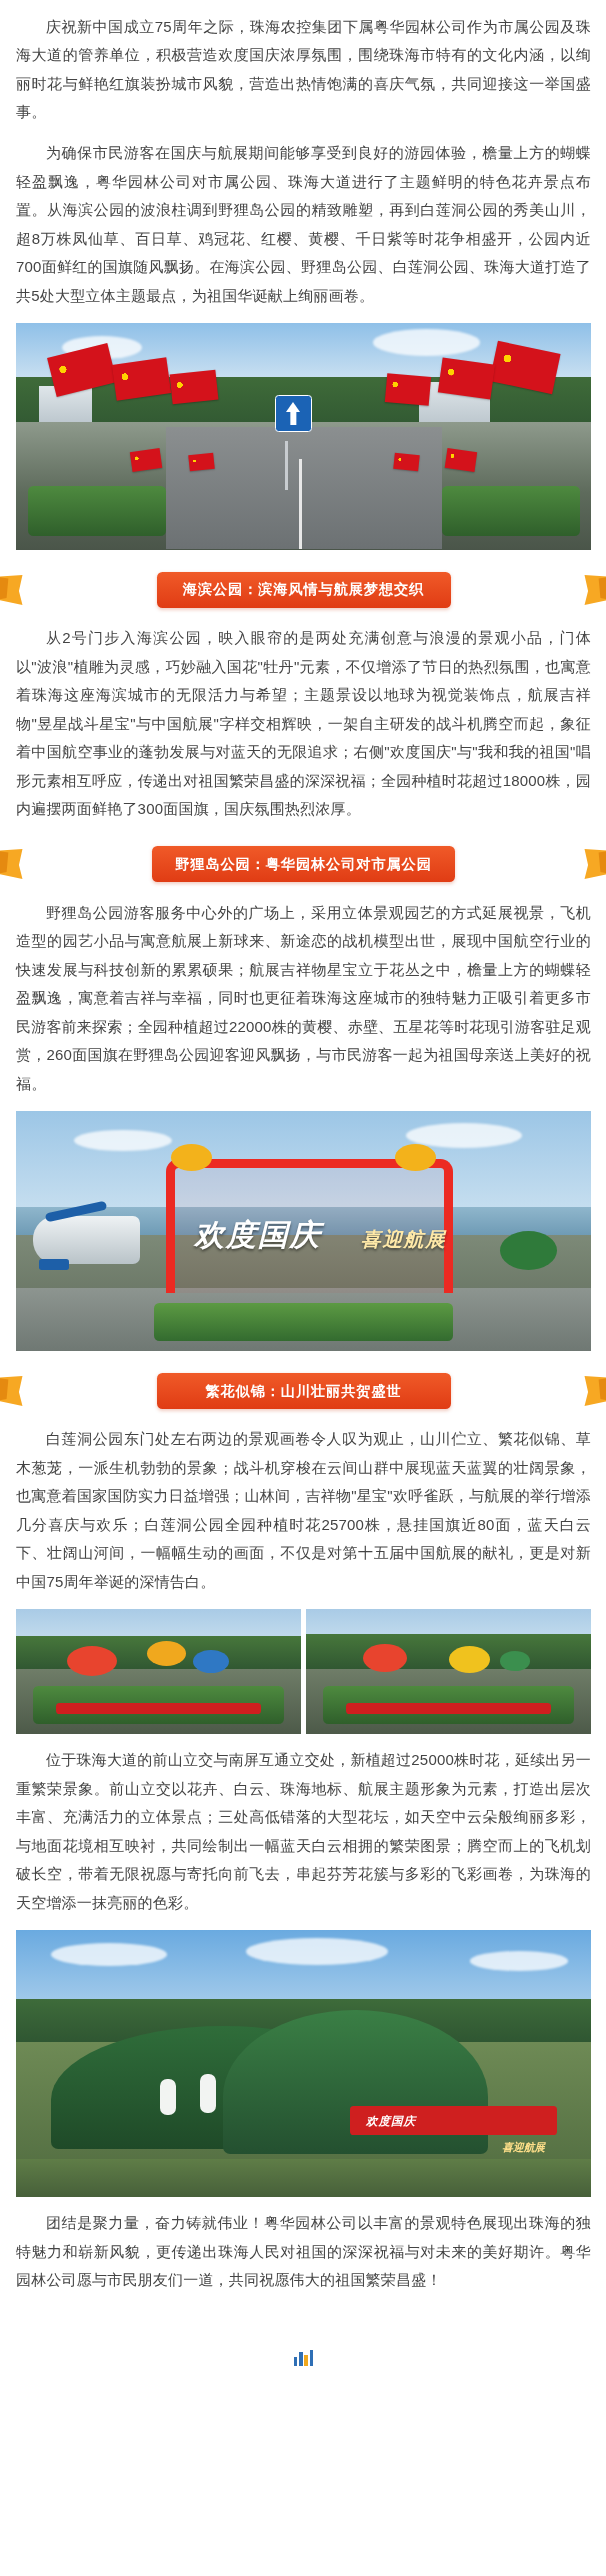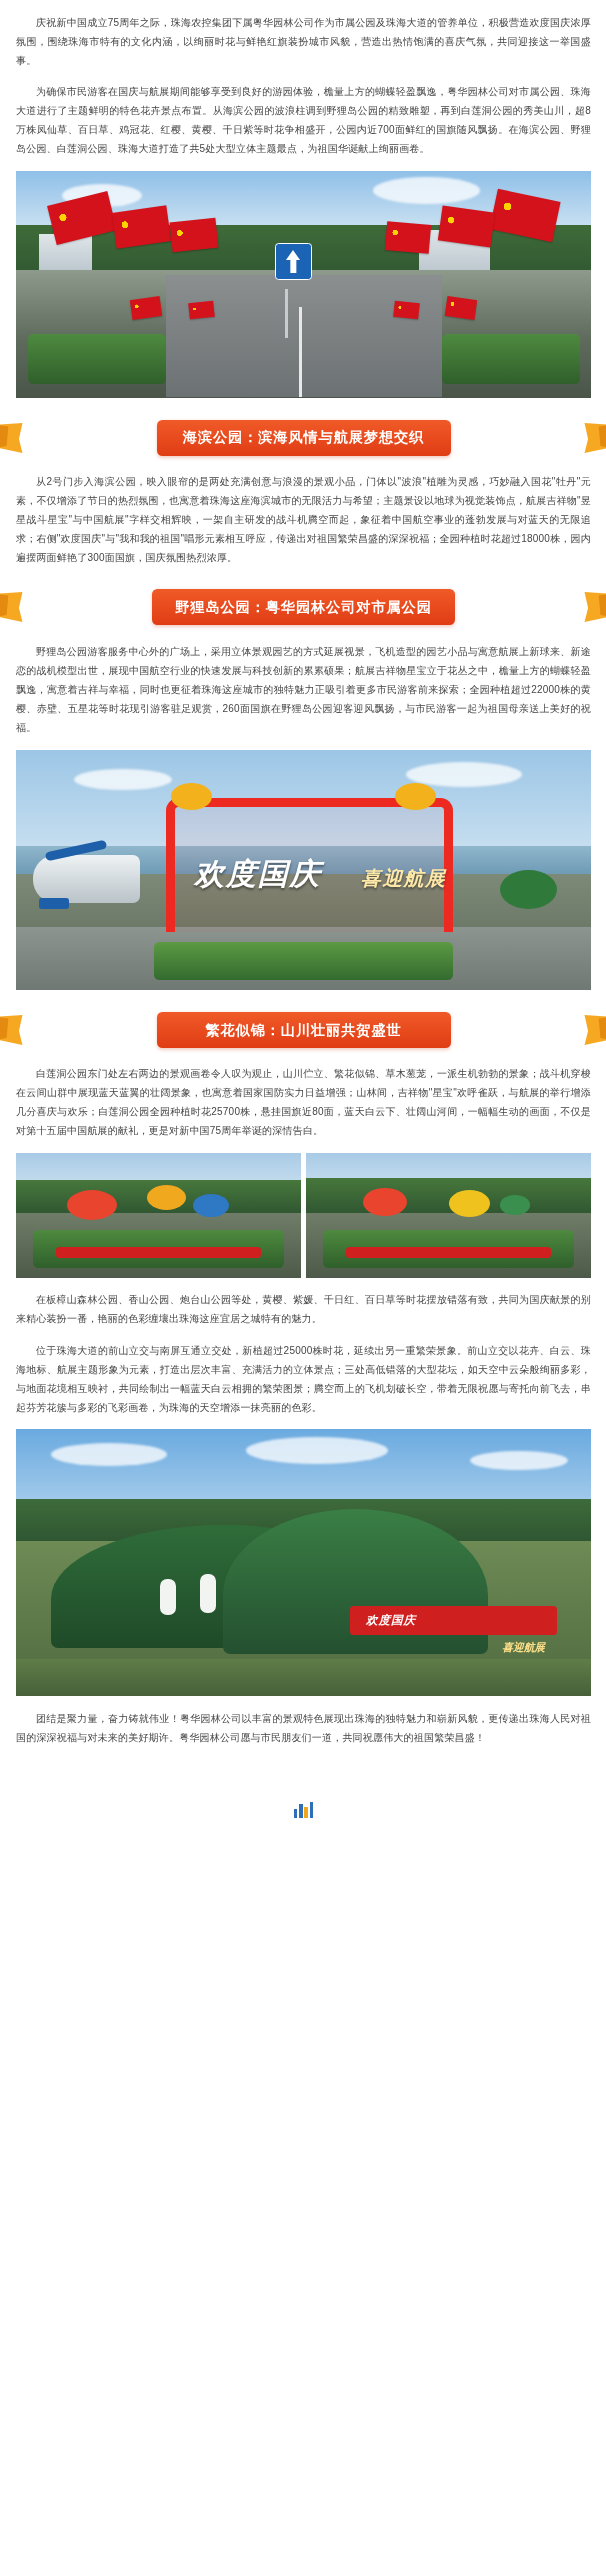--- a/index.html
+++ b/index.html
@@ -17,21 +17,21 @@
   .page {
     width: 607px;
     margin: 0 auto;
     padding: 0 16px 21.4px 16px;
     background: #ffffff;
   }
   p.para {
     margin: 0 0 12.5px 0;
     text-align: justify;
     text-indent: 2em;
-    font-size: 10px;
+    font-size: 15px;
     line-height: 1.9;
     color: #444;
     letter-spacing: 0.2px;
   }
   p.para.first { margin-top: 12.5px; }
 
   
   .section-head {
     position: relative;
     margin: 19.6px 0 14.2px 0;
@@ -348,23 +348,20 @@
         <div class="ground" style="height:52%;background:linear-gradient(180deg,#6f7d68,#4d5a49);"></div>
         <div class="greenwall" style="left:6%;bottom:8%;width:88%;height:30%;"></div>
         <div class="redband" style="left:14%;bottom:16%;width:72%;height:9%;"></div>
         <div class="blob" style="left:20%;top:28%;width:44px;height:28.5px;background:#e8442e;"></div>
         <div class="blob" style="left:50%;top:30%;width:41px;height:27px;background:#f0c21e;"></div>
         <div class="blob" style="left:68%;top:34%;width:30px;height:19.6px;background:#3b8f4e;"></div>
       </div>
     </div>
   </div>
 
-  <p class="para">
-    <span>在板樟山森林公园、香山公园、炮台山公园等处，黄樱、紫媛、千日红、百日草等时花摆放错落有致，共同为国庆献景的别来精心装扮一番，艳丽的色彩缠壤出珠海这座宜居之城特有的魅力。</span>
-  </p>
 
 
   <p class="para">
     <span>位于珠海大道的前山立交与南屏互通立交处，新植超过25000株时花，延续出另一重繁荣景象。前山立交以花卉、白云、珠海地标、航展主题形象为元素，打造出层次丰富、充满活力的立体景点；三处高低错落的大型花坛，如天空中云朵般绚丽多彩，与地面花境相互映衬，共同绘制出一幅蓝天白云相拥的繁荣图景；腾空而上的飞机划破长空，带着无限祝愿与寄托向前飞去，串起芬芳花簇与多彩的飞彩画卷，为珠海的天空增添一抹亮丽的色彩。</span>
   </p>
 
   <figure>
     <div class="ph" style="height:267px;">
       <div class="sky" style="height:40%;background:linear-gradient(180deg,#6aaae0 0%,#bcd9ef 100%);"></div>
       <div class="cloud" style="left:6%;top:5%;width:116px;height:23px;"></div>

